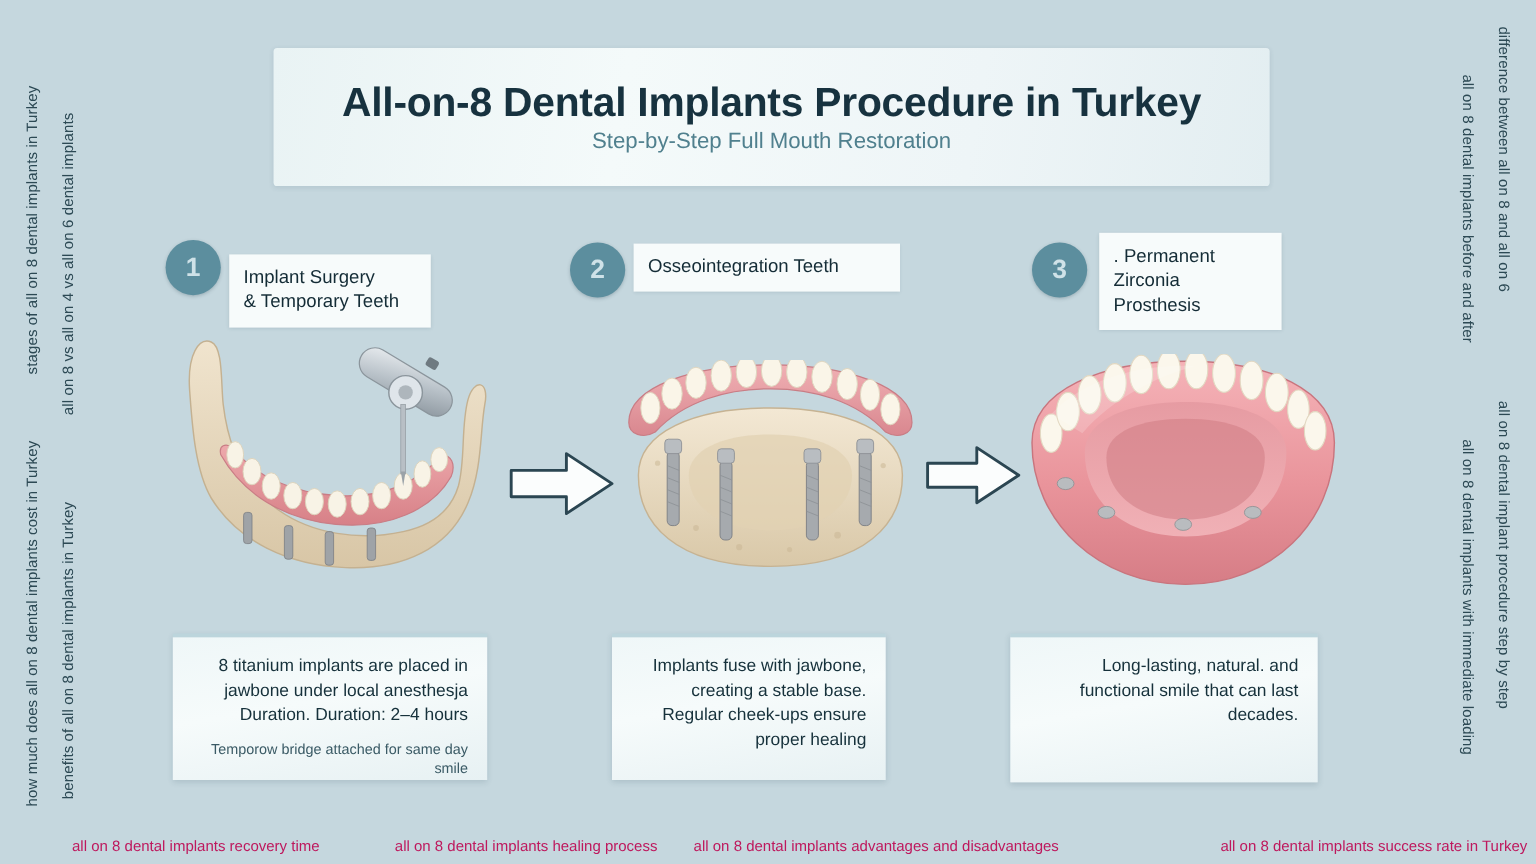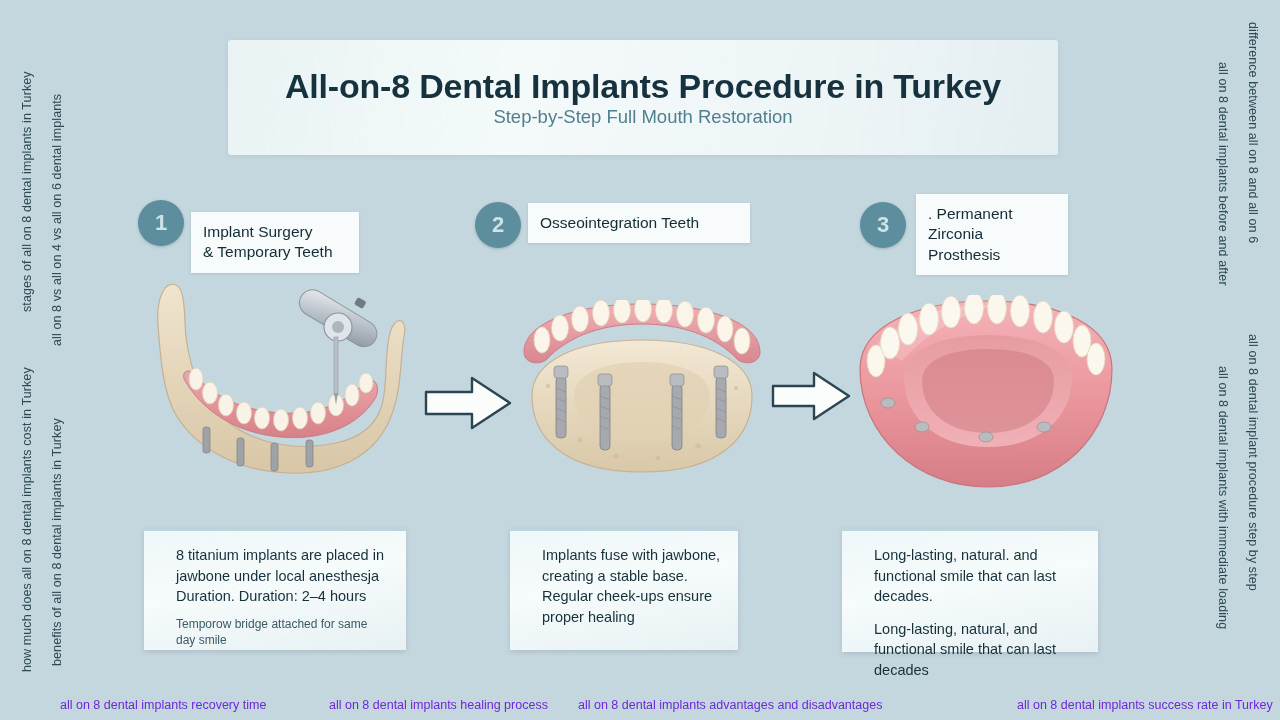--- a/index.html
+++ b/index.html
@@ -19,21 +19,21 @@
     white-space: nowrap;
     letter-spacing: .1px;
   }
   .rail-left  { writing-mode: vertical-rl; transform: rotate(180deg); transform-origin: center; }
   .rail-right { writing-mode: vertical-rl; }
 
   .bottom-text {
     position: absolute;
     bottom: 8px;
     font-size: 12.5px;
-    color: #6d28d9;
+    color: #be185d;
     white-space: nowrap;
   }
 
   
   .title-banner {
     position: absolute;
     left: 228px; top: 40px;
     width: 830px; height: 115px;
     background: linear-gradient(100deg,#e9f3f4 0%, #f4fafa 35%, #eef5f7 70%, #e3eef1 100%);
     border-radius: 3px;
@@ -75,21 +75,22 @@
     padding: 10px 12px;
     box-shadow: 0 1px 3px rgba(40,70,85,.14);
   }
 
   
   .desc-card {
     position: absolute;
     background: linear-gradient(170deg,#eff7f8 0%, #f6fbfb 45%, #e7f1f3 100%);
     border-top: 3px solid #bcd5dc;
     box-shadow: 0 2px 5px rgba(40,70,85,.16);
-    padding: 14px 16px 12px 32px;
+    padding: 14px 16px 12px 16px;
+    text-align: right;
   }
   .desc-main {
     font-size: 14.5px;
     line-height: 1.42;
     color: #16313b;
   }
   .desc-sub {
     margin-top: 9px;
     font-size: 12px;
     line-height: 1.34;
@@ -339,14 +340,13 @@
     <ellipse cx="76" cy="132" rx="7" ry="5"></ellipse>
     <ellipse cx="140" cy="142" rx="7" ry="5"></ellipse>
     <ellipse cx="198" cy="132" rx="7" ry="5"></ellipse>
   </g>
 
   <path d="M30,50 C60,18 110,8 150,10 C120,18 82,36 56,66 Z" fill="#ffffff" opacity=".18"></path>
 </svg>
 
 <div class="desc-card" style="left:842px; top:528px; width:256px; height:124px;">
   <div class="desc-main">Long-lasting, natural. and functional smile that can last decades.</div>
-  <div class="desc-main desc-p2">Long-lasting, natural, and functional smile that can last decades</div>
 </div>
 
 </body></html>

